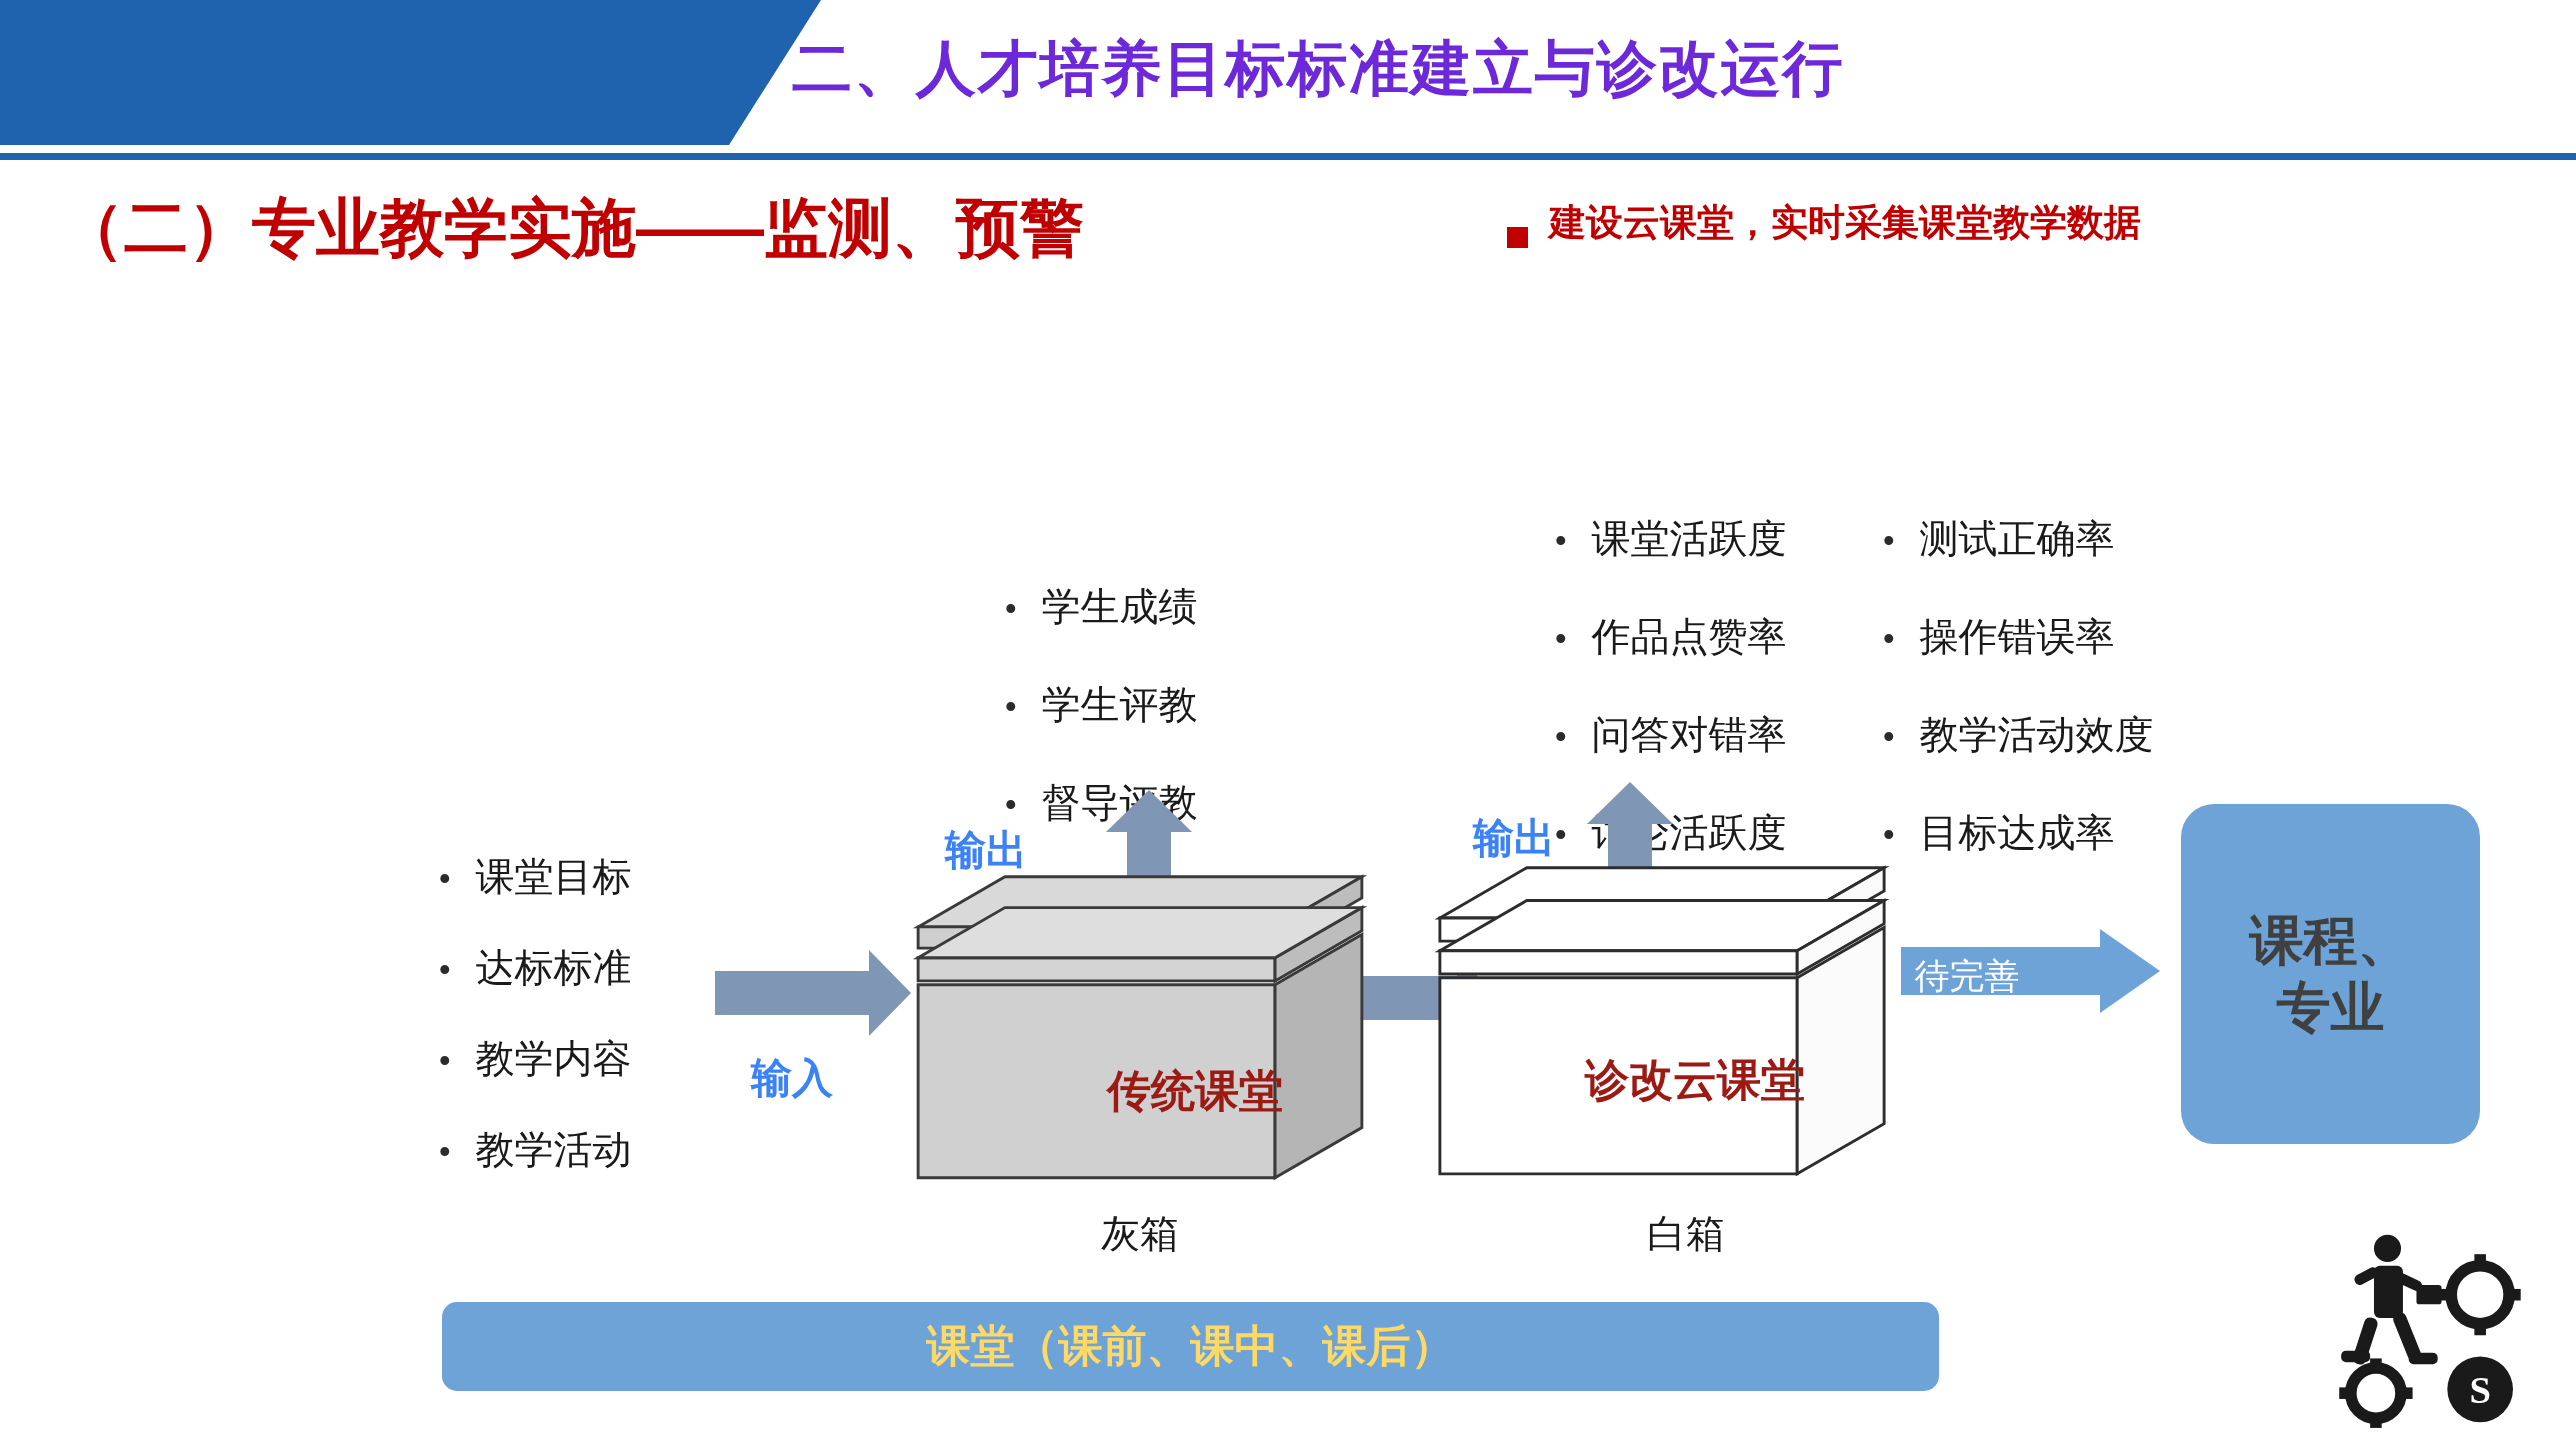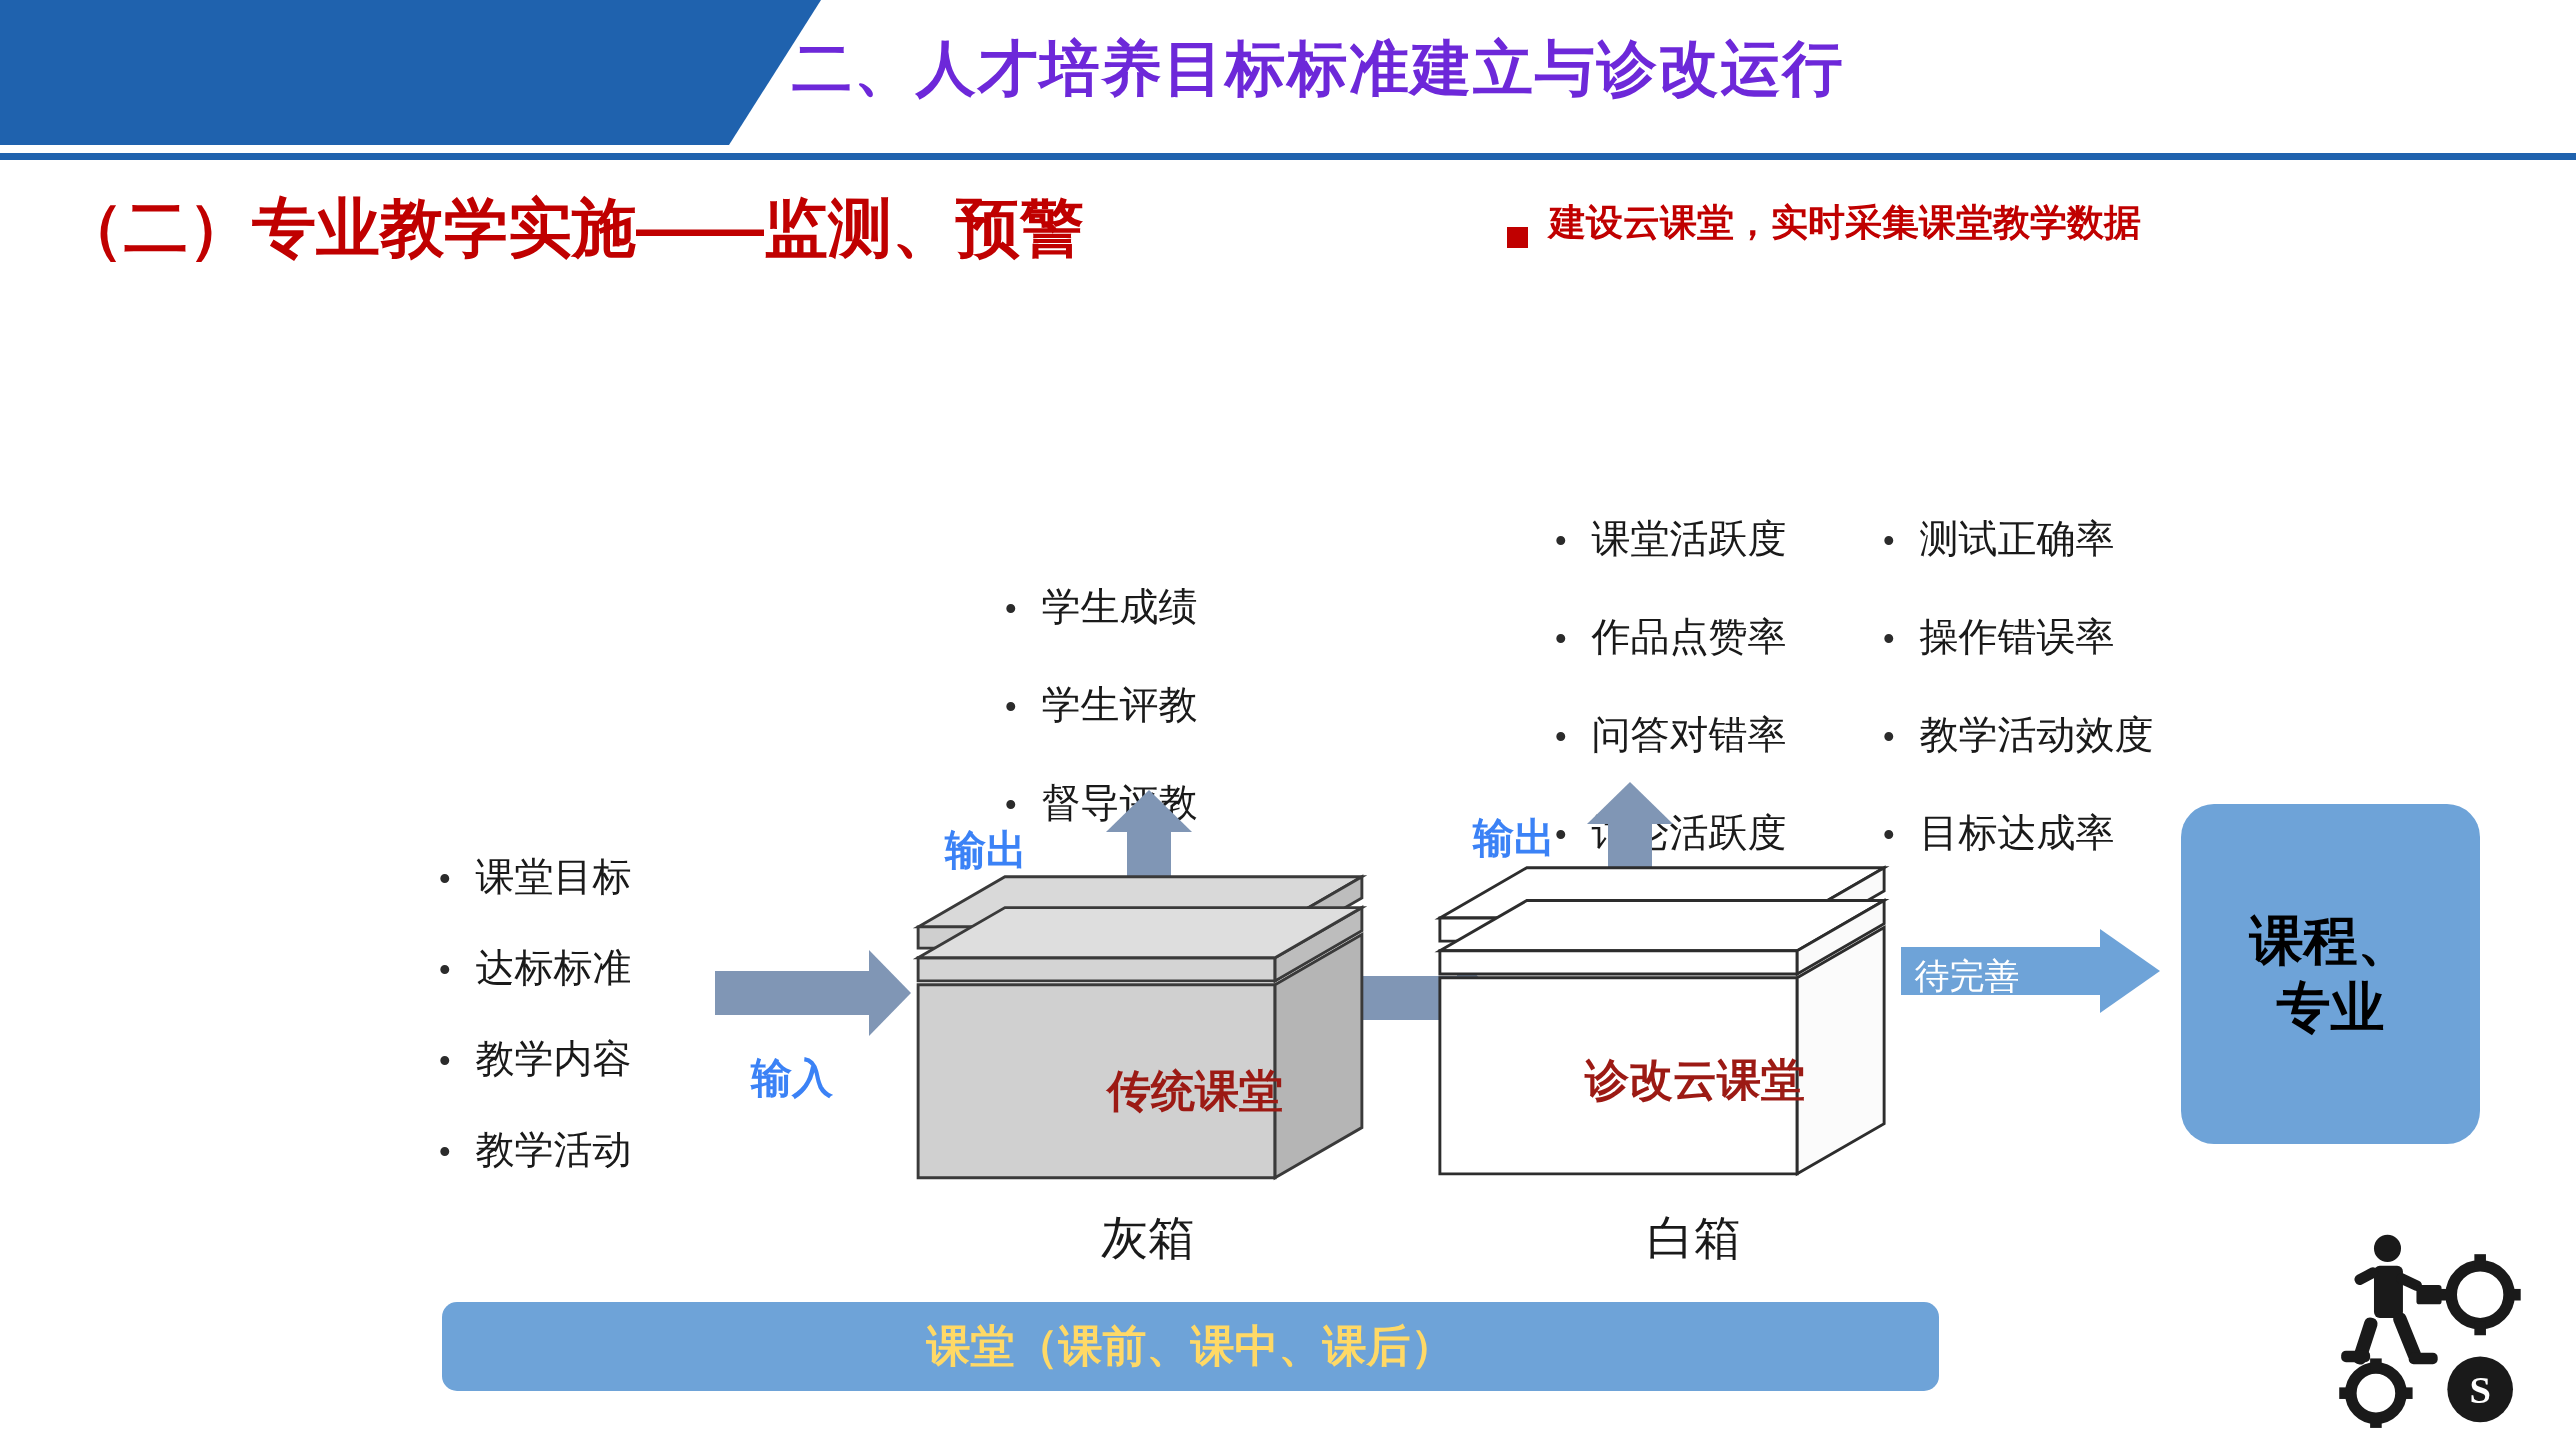--- a/index.html
+++ b/index.html
@@ -225,21 +225,21 @@
     font-weight: bold;
     color: #9c1a14;
     white-space: nowrap;
     text-align: right;
   }
   #box-gray { left: 908px; top: 869px; }
   #box-white { left: 1430px; top: 860px; }
 
   .caption {
     position: absolute;
-    font-size: 47px;
+    font-size: 39px;
     color: #1a1a1a;
     white-space: nowrap;
   }
   #cap-gray { left: 1101px; top: 1207px; }
   #cap-white { left: 1647px; top: 1207px; }
 
   
   #pending-arrow {
     position: absolute;
     left: 1901px;
@@ -284,21 +284,21 @@
     background: #6ea3d8;
     border-radius: 33px;
     display: flex;
     align-items: center;
     justify-content: center;
     text-align: center;
   }
   #target-box .t {
     font-size: 54px;
     font-weight: bold;
-    color: #000000;
+    color: #404040;
     line-height: 1.25;
   }
 
   
   #bottom-bar {
     position: absolute;
     left: 442px;
     top: 1302px;
     width: 1497px;
     height: 89px;

